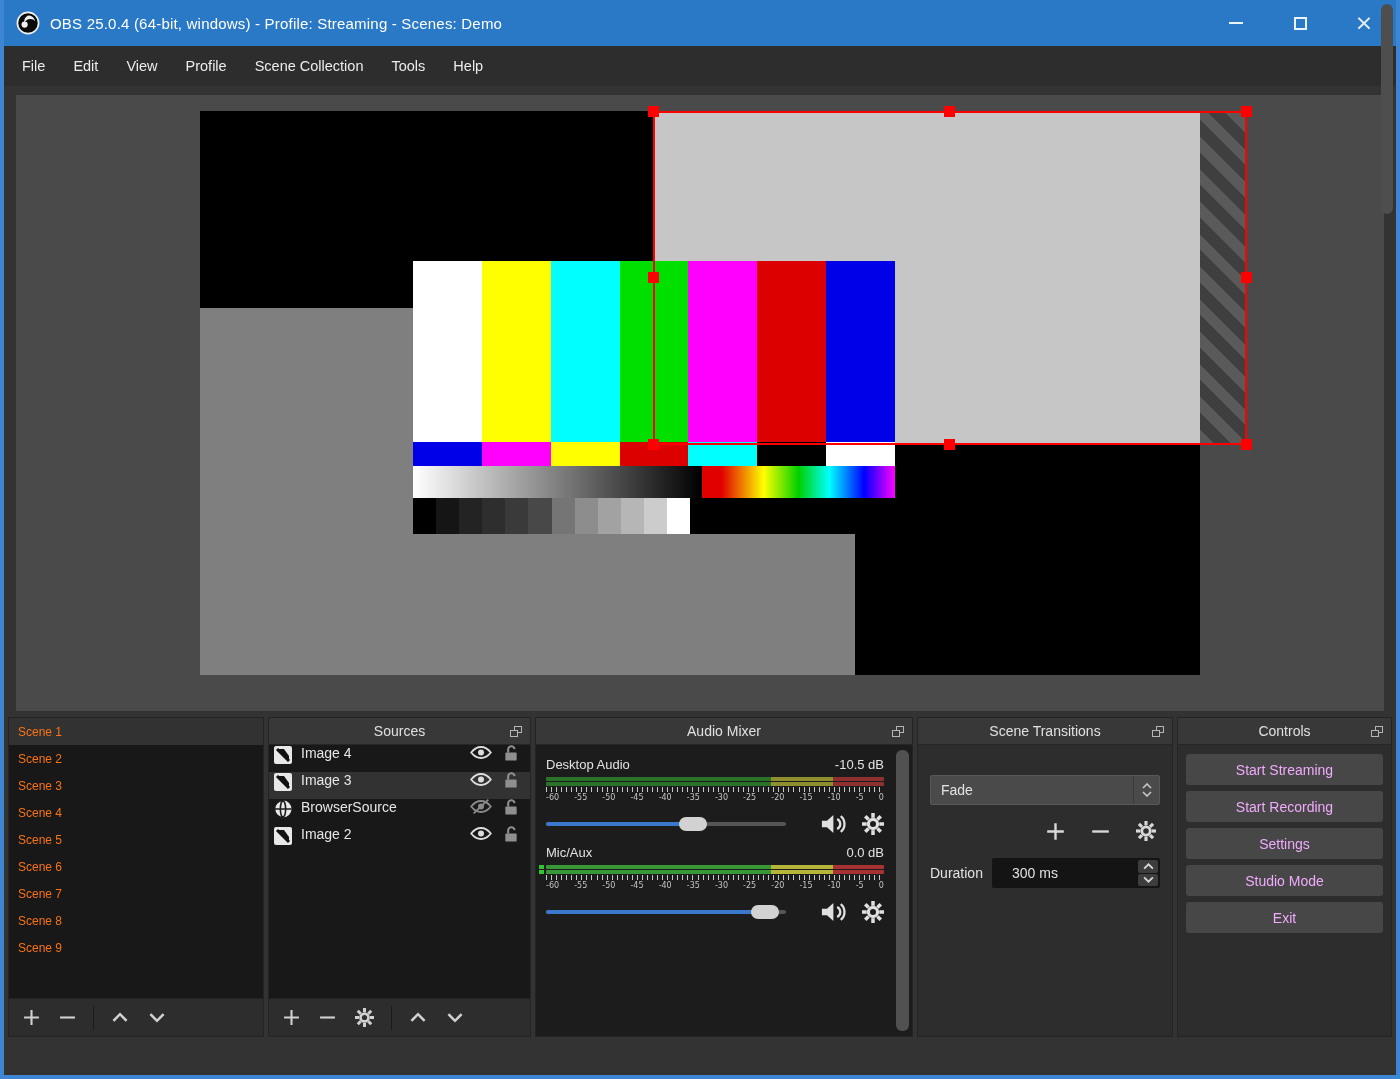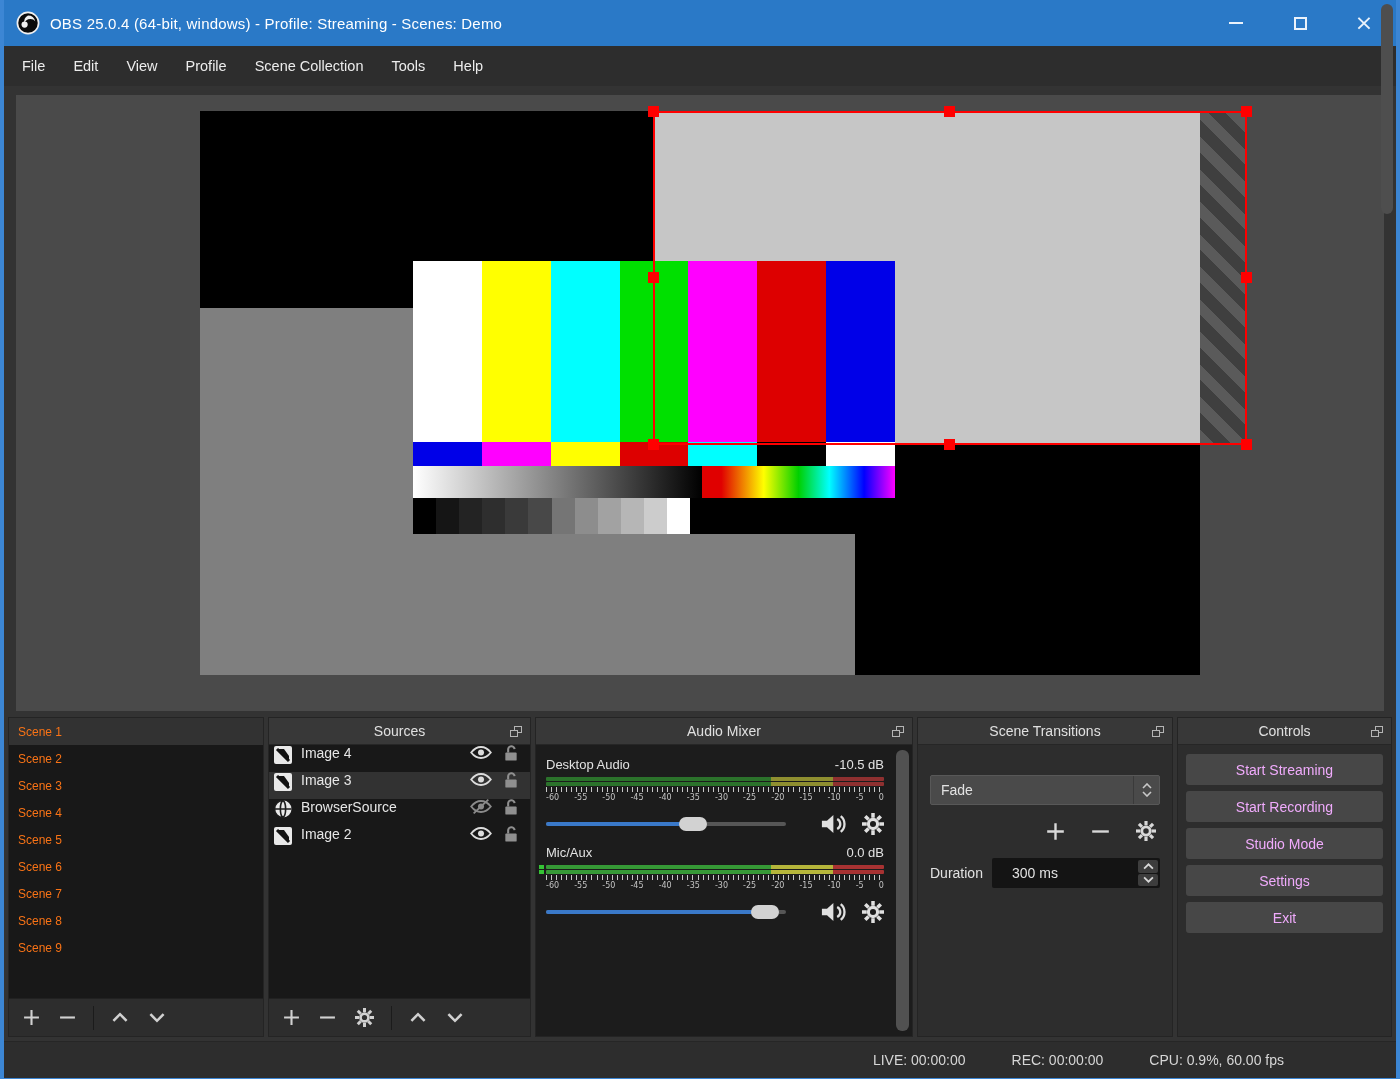--- a/index.html
+++ b/index.html
@@ -649,25 +649,20 @@
         <span>Controls</span>
         <span class="dock-icon">
             <i class="back"></i>
             <i class="front"></i>
           </span>
       </div>
       <div class="controls-body">
 
       <button class="ctl-btn">Start Streaming</button>
           <button class="ctl-btn">Start Recording</button>
+          <button class="ctl-btn">Settings</button>
           <button class="ctl-btn">Studio Mode</button>
-          <button class="ctl-btn">Settings</button>
           <button class="ctl-btn">Exit</button>
         </div>
     </div>
   </div>
 
-  <div class="statusbar">
-    <span>LIVE: 00:00:00</span>
-    <span>REC: 00:00:00</span>
-    <span>CPU: 0.9%, 60.00 fps</span>
-  </div>
 </div>
 
 </body></html>

